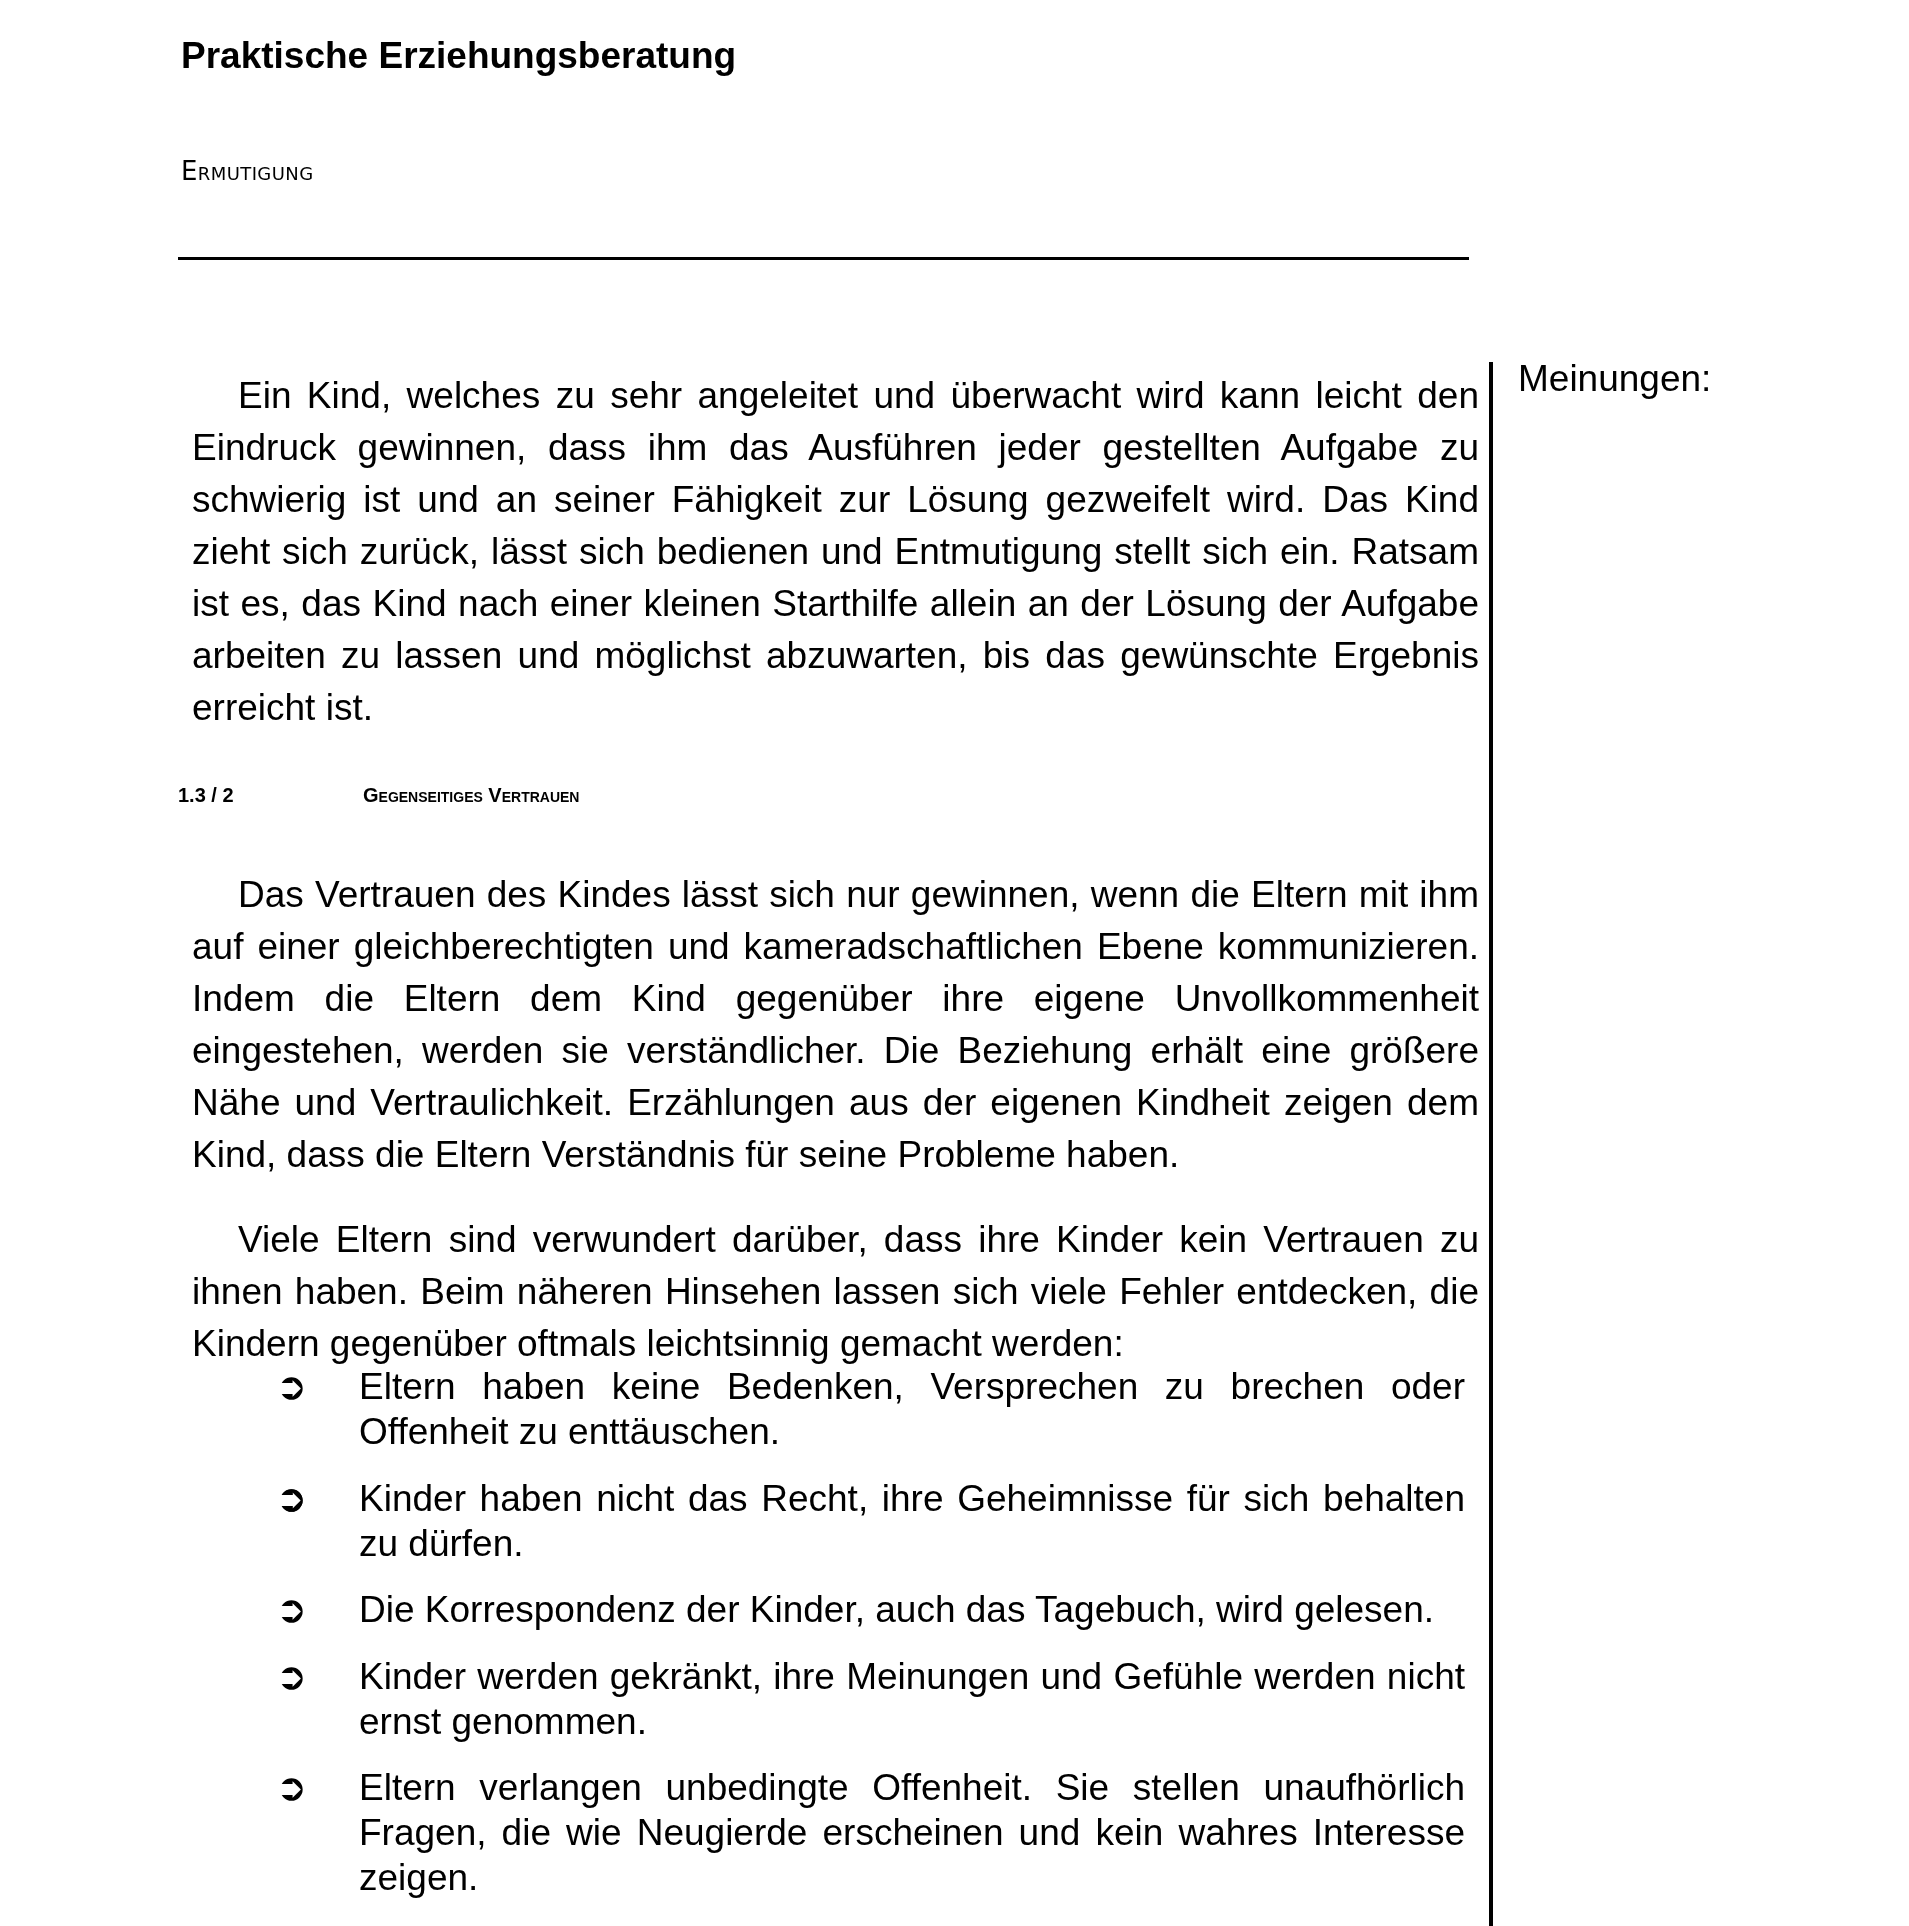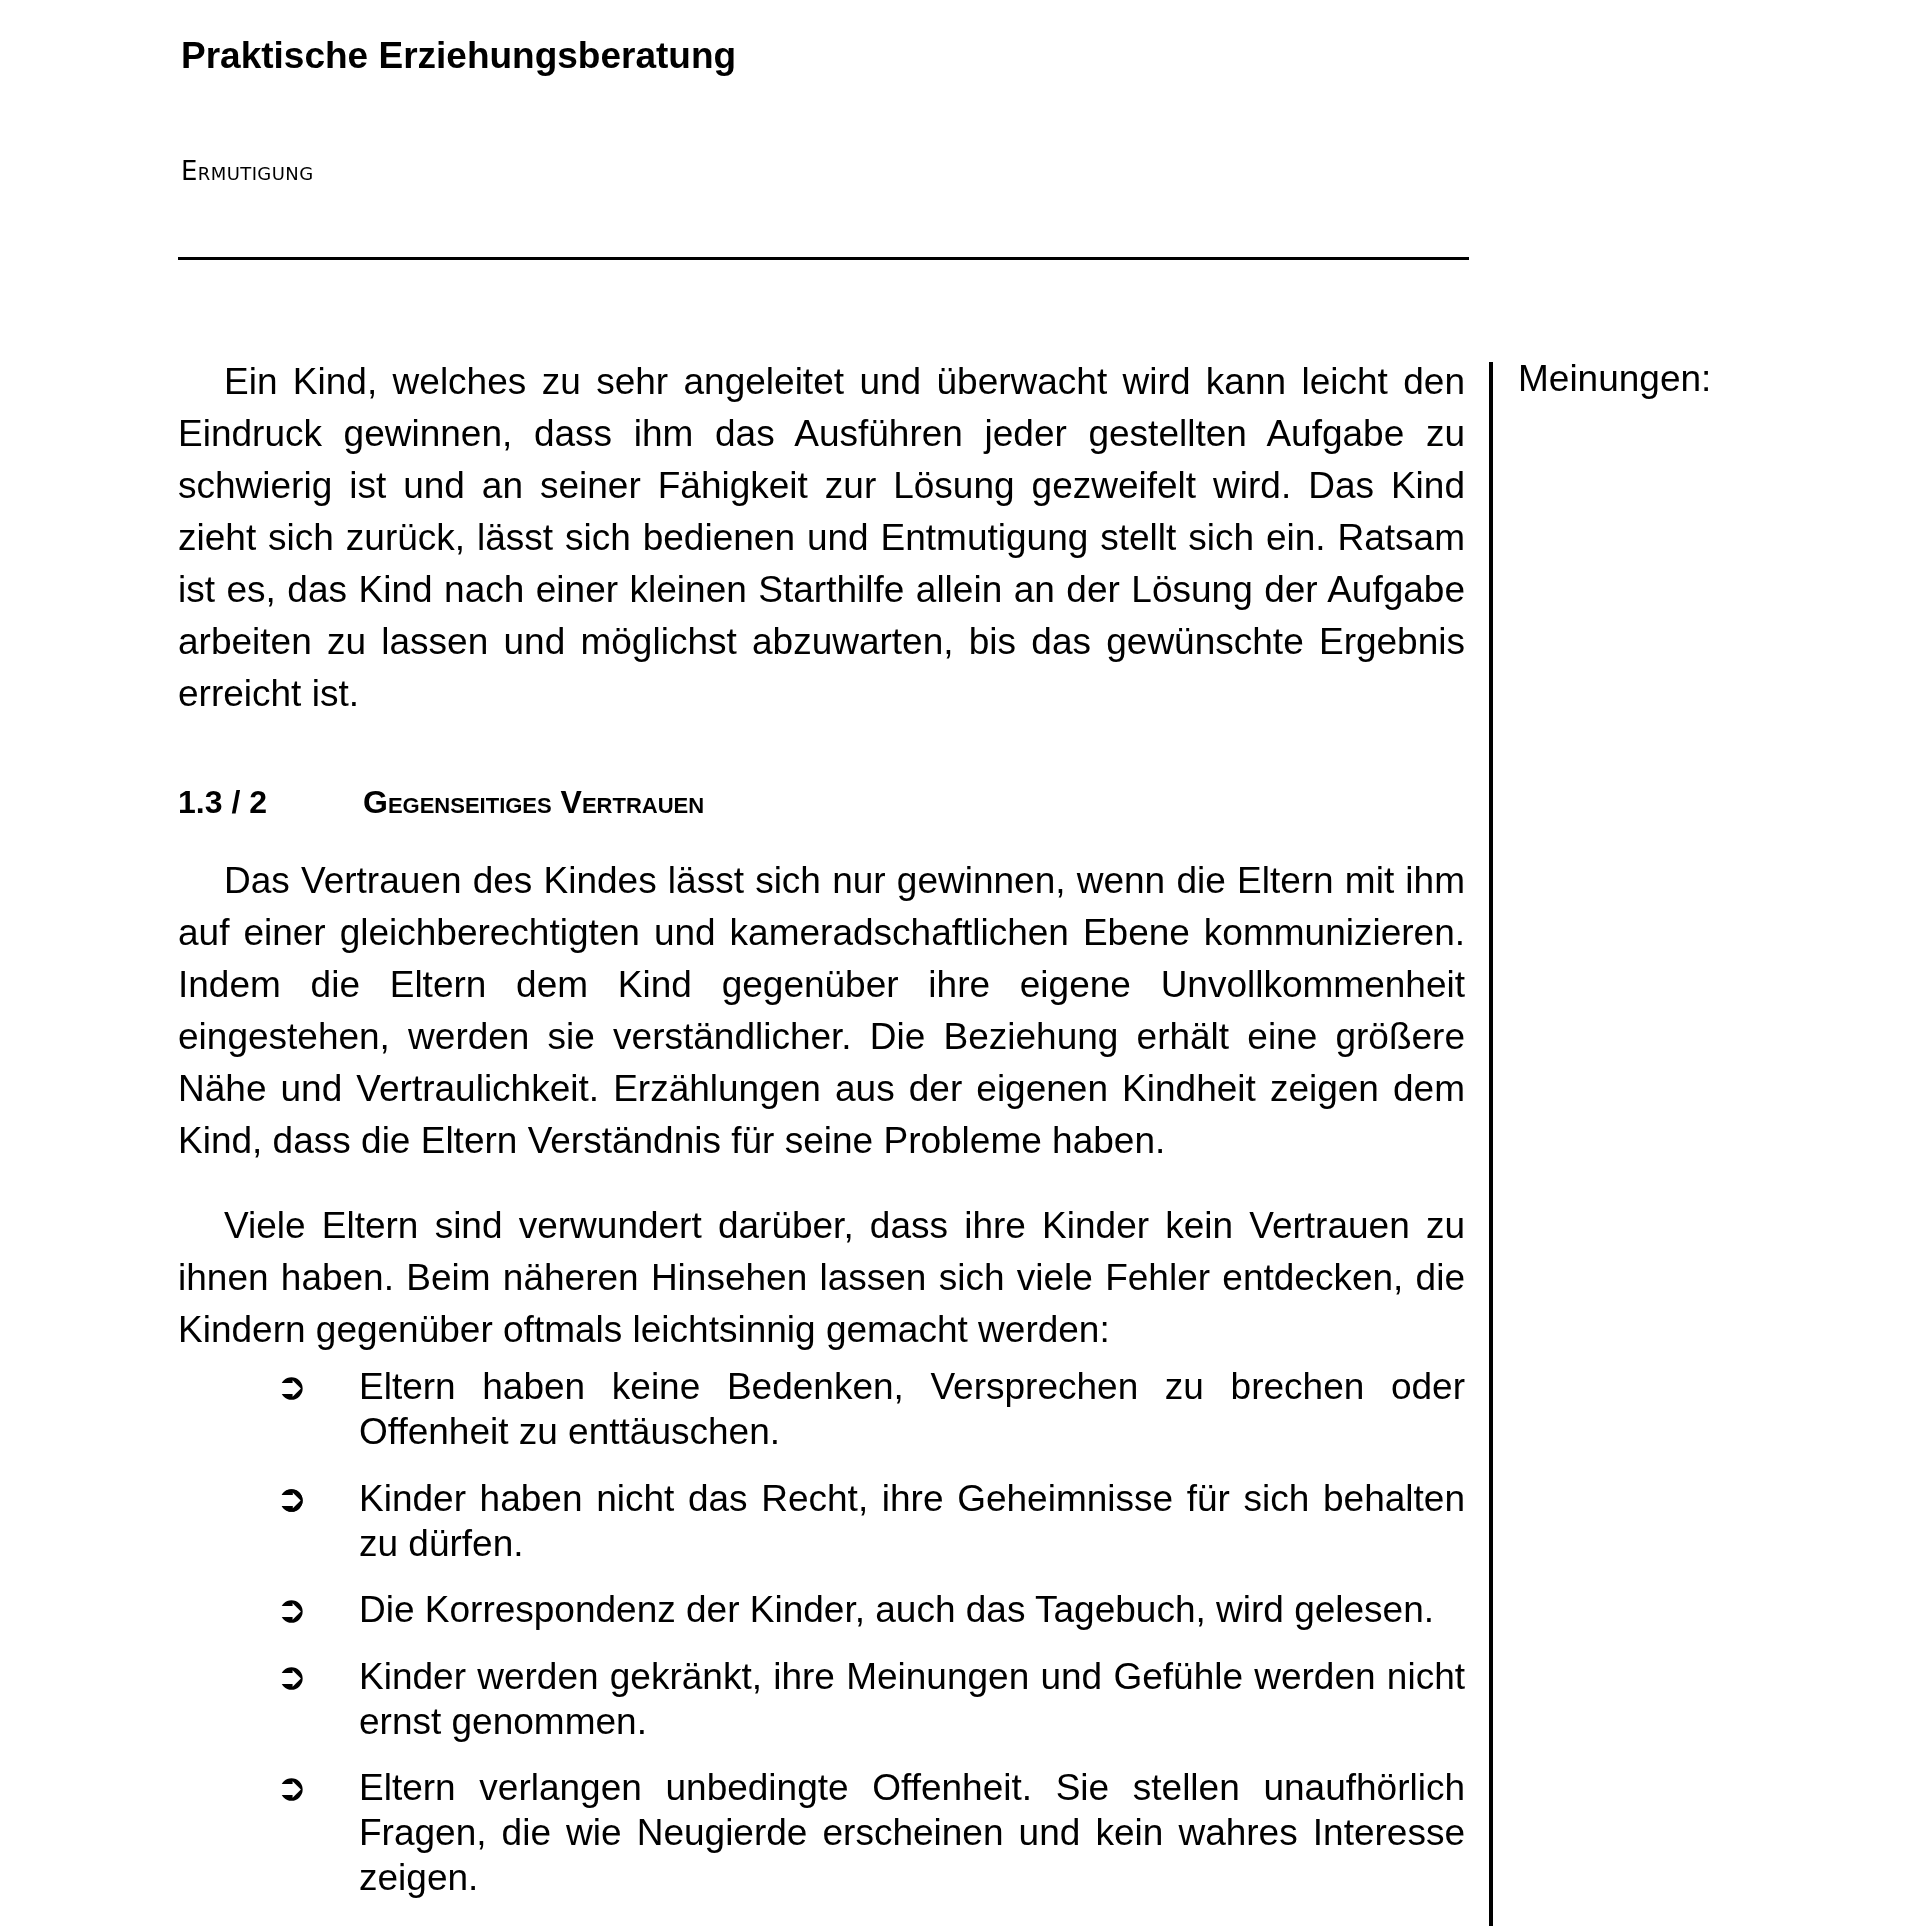--- a/index.html
+++ b/index.html
@@ -5,23 +5,23 @@
   html, body { margin:0; padding:0; background:#ffffff; }
   body { width:1910px; height:2703px; position:relative; overflow:hidden;
          font-family:"Liberation Sans", sans-serif; color:#000; }
   .abs { position:absolute; }
   #doc-title { left:181px; top:35px; font-size:37px; font-weight:bold; letter-spacing:0px; }
   #chapter { left:181px; top:156px; font-size:26px; font-variant:small-caps; letter-spacing:0.4px; font-family:"DejaVu Sans", sans-serif;text-align:right; }
   #header-rule { left:178px; top:257px; width:1291px; height:2.7px; background:#000; }
   #margin-rule { left:1489px; top:362px; width:3.5px; height:2240px; background:#000; }
   #margin-note { left:1518px; top:358px; font-size:37px; }
   .col { left:178px; width:1287px; }
-  .para { font-size:37px; line-height:52px; text-align:justify; text-indent:46px; margin:0; }
+  .para { font-size:37px; line-height:52px; text-align:justify; text-indent:46px; margin:14px; }
   #p1 { top:356px; }
-  #sec-head { top:784px; left:178px; font-size:32px; font-weight:bold; }
+  #sec-head { top:784px; left:178px; font-size:20px; font-weight:bold; }
   #sec-num { display:inline-block; width:185px; }
   #sec-title { font-variant:small-caps; }
   #p2 { top:855px; }
   #p3 { top:1200px; }
   #bullets { left:178px; top:1364px; width:1287px; }
   .bullet { position:relative; padding-left:181px; font-size:37px; line-height:45px; text-align:justify; margin:0 0 21.6px 0; }
   .bullet .mark { position:absolute; left:98px; top:0; width:31px; text-align:center; font-weight:bold; font-family:"DejaVu Sans", sans-serif; }
 </style>
 </head>
 <body>

